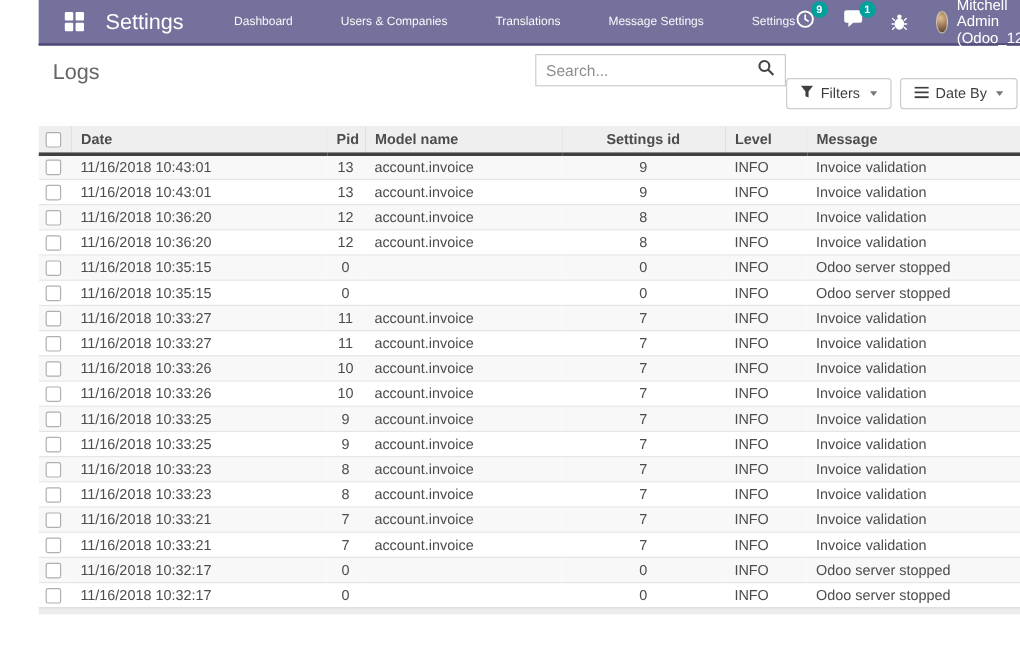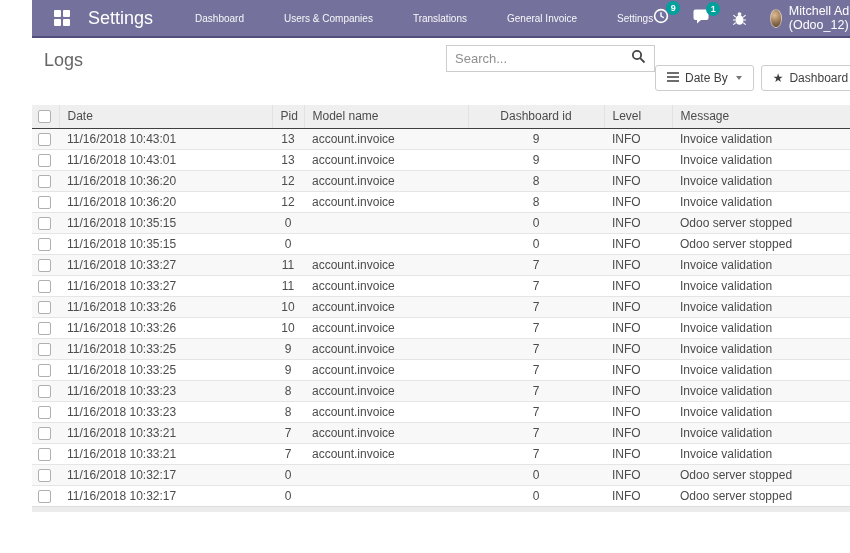--- a/index.html
+++ b/index.html
@@ -45,22 +45,22 @@
   .chev { width:8px; height:8px; border-left:2px solid #4a4a4a; border-bottom:2px solid #4a4a4a;
     display:inline-block; cursor:pointer; }
   .chev.left  { transform:rotate(45deg);  margin-left:12px; }
   .chev.right { transform:rotate(225deg); margin-left:8px; }
 
   
   .table-wrap { flex:1 1 auto; overflow:hidden; }
   table { width:100%; border-collapse:collapse; table-layout:fixed; font-size:12px; color:#4c4c4c; }
   col.c-cb{width:27px;} col.c-date{width:213px;} col.c-pid{width:32px;}
   col.c-model{width:164px;} col.c-rid{width:136px;} col.c-level{width:68px;}
-  thead th { background:#efefef; font-weight:normal; text-align:left; height:23px;
-    padding:0 8px; border-bottom:1px solid #404040; border-right:1px solid #e2e2e2;
+  thead th { background:#efefef; font-weight:bold; text-align:left; height:23px;
+    padding:0 8px; border-bottom:3px solid #404040; border-right:1px solid #e2e2e2;
     cursor:pointer; white-space:nowrap; overflow:hidden; }
   thead th:last-child { border-right:none; }
   th.num, td.num { text-align:center; }
   tbody td { height:21px; padding:0 8px; border-top:1px solid #e5e5e5;
     white-space:nowrap; overflow:hidden; }
   tbody tr:first-child td { border-top:none; }
   tbody tr:nth-child(odd) { background:#f8f8f8; }
   tbody tr { cursor:pointer; }
   .cb-cell { padding:0 0 0 6px !important; }
   .cb { width:13px; height:13px; border:1px solid #b0b0b0; border-radius:2px;
@@ -77,21 +77,21 @@
         <i></i>
         <i></i>
         <i></i>
         <i></i>
       </span>
     <span class="brand">Settings</span>
     <div class="nav-menu">
       <span class="nav-item">Dashboard</span>
       <span class="nav-item">Users &amp; Companies</span>
       <span class="nav-item">Translations</span>
-      <span class="nav-item">General Invoice</span>
+      <span class="nav-item">Message Settings</span>
       <span class="nav-item">Settings</span>
     </div>
     <div class="systray">
       <span class="tray-icon">
         <span>
           <svg viewBox="0 0 16 16" width="16" height="16">
               <circle cx="8" cy="8" r="6.4" fill="none" stroke="#fff" stroke-width="1.6"></circle>
               <path d="M8 4.6V8l2.4 1.5" stroke="#fff" stroke-width="1.4" fill="none" stroke-linecap="round"></path>
             </svg>
         </span>
@@ -134,20 +134,29 @@
       <div class="search-box">
         <input type="text" placeholder="Search..." style="">
         <span>
           <svg viewBox="0 0 16 16" width="15" height="15" fill="none" stroke="#444" stroke-width="1.9">
               <circle cx="6.4" cy="6.4" r="4.4"></circle>
               <path d="M9.8 9.8 L14.4 14.4"></path>
             </svg>
         </span>
       </div>
       <div class="cp-row2">
+        <button class="btn">
+          <span>
+            <svg viewBox="0 0 12 12" width="11" height="11" fill="#3e3e3e">
+                <path d="M0.5 0.5h11L7.4 5.8v5.4l-2.8-1.2V5.8z"></path>
+              </svg>
+          </span>
+          <span>Filters</span>
+          <span class="sm-caret"></span>
+        </button>
         <button class="btn">
           <span>
             <svg viewBox="0 0 12 10" width="12" height="10" stroke="#3e3e3e" stroke-width="1.6">
                 <path d="M0 1h12M0 5h12M0 9h12"></path>
               </svg>
           </span>
           <span>Date By</span>
           <span class="sm-caret"></span>
         </button>
         <button class="btn">
@@ -174,21 +183,21 @@
           <col class="c-rid">
           <col class="c-level">
           <col>
       </colgroup>
       <thead>
         <tr>
           <th class="cb-cell"><span class="cb"></span></th>
           <th>Date</th>
           <th class="num">Pid</th>
           <th>Model name</th>
-          <th class="num">Dashboard id</th>
+          <th class="num">Settings id</th>
           <th>Level</th>
           <th>Message</th>
         </tr>
       </thead>
       <tbody>
           <tr>
             <td class="cb-cell"><span class="cb"></span></td>
             <td>11/16/2018 10:43:01</td>
             <td class="num">13</td>
             <td>account.invoice</td>

